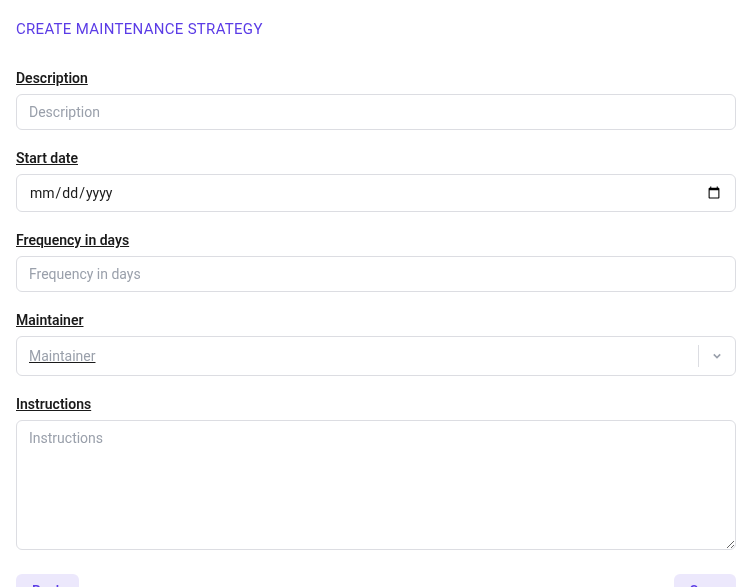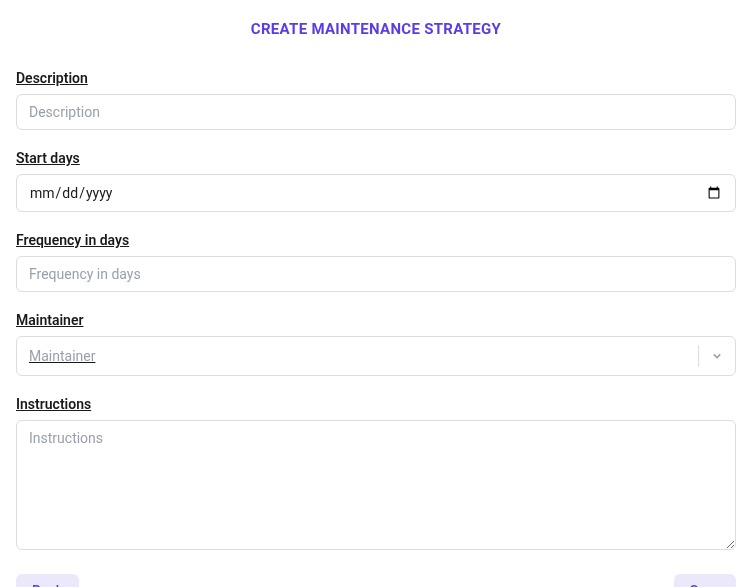--- a/index.html
+++ b/index.html
@@ -9,26 +9,25 @@
     }
     body {
       font-family: -apple-system, BlinkMacSystemFont, "Segoe UI", Roboto, sans-serif;
       background: #ffffff;
       padding: 20px 16px;
       width: 752px;
       color: #1a1a1a;
     }
     .page-title {
       font-size: 15px;
-      font-weight: 700;
+      font-weight: 400;
       letter-spacing: 0.3px;
       color: #5b3ce6;
       text-transform: uppercase;
       margin-bottom: 32px;
-      text-align: center;
     }
     .form-group {
       margin-bottom: 20px;
       text-decoration: underline;
     }
     .form-label {
       display: block;
       font-size: 14px;
       font-weight: 600;
       color: #1a1a1a;
@@ -119,21 +118,21 @@
 <body>
 
 <h1 class="page-title">CREATE MAINTENANCE STRATEGY</h1>
 
 <div class="form-group">
   <label class="form-label">Description</label>
   <input type="text" class="form-input" placeholder="Description" style="">
 </div>
 
 <div class="form-group">
-  <label class="form-label">Start days</label>
+  <label class="form-label">Start date</label>
   <div class="date-input-wrapper">
     <input type="date" class="date-input" placeholder="mm/dd/yyyy" style="">
   </div>
 </div>
 
 <div class="form-group">
   <label class="form-label">Frequency in days</label>
   <input type="text" class="form-input" placeholder="Frequency in days" style="">
 </div>
 

